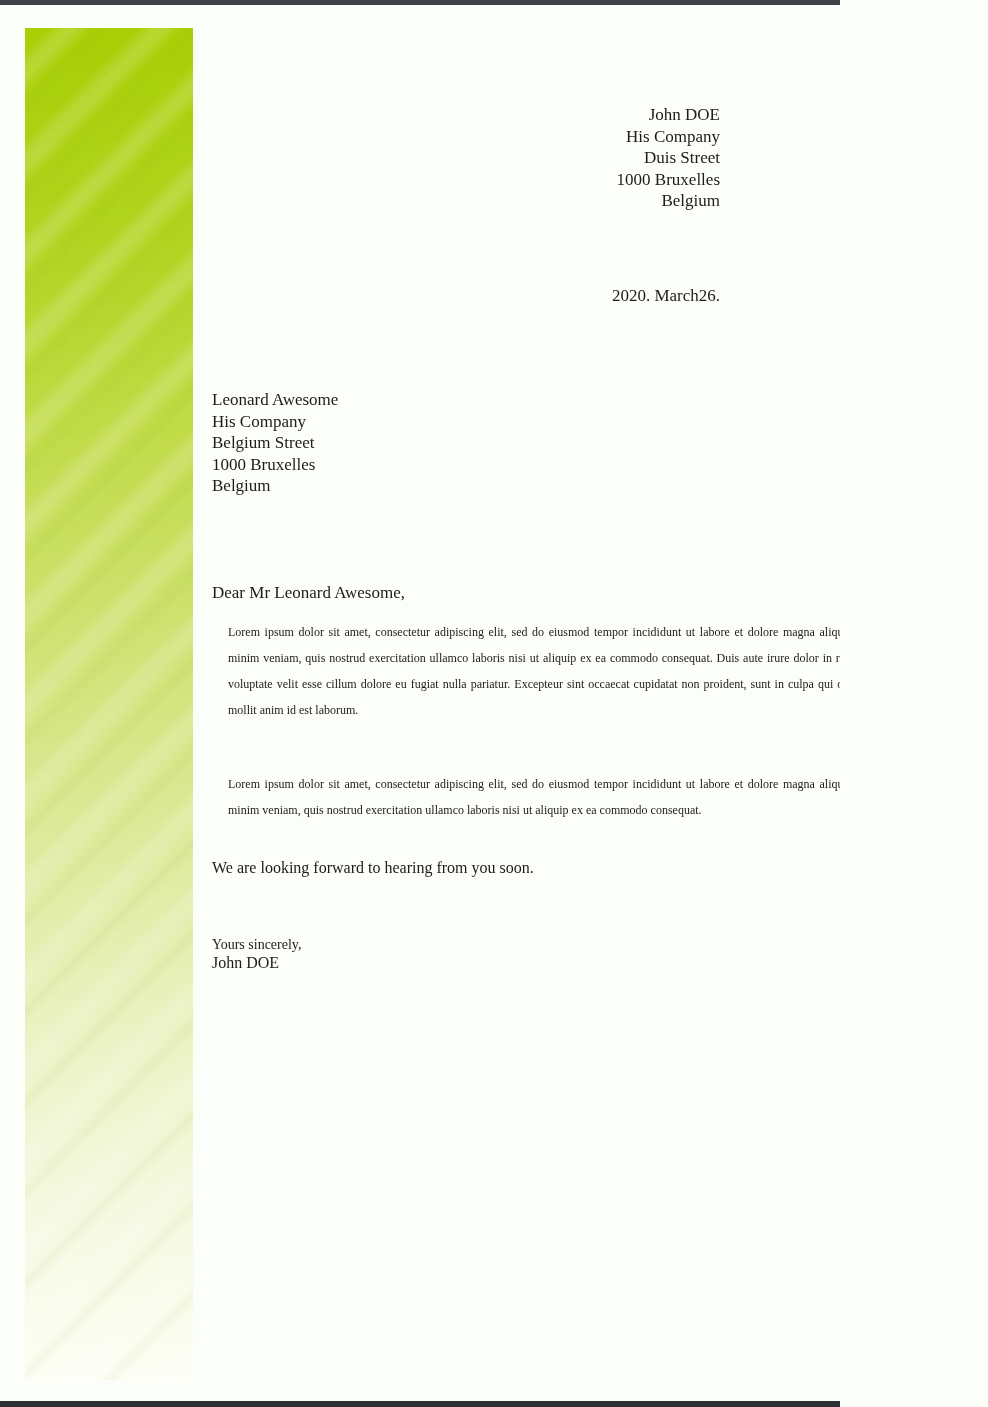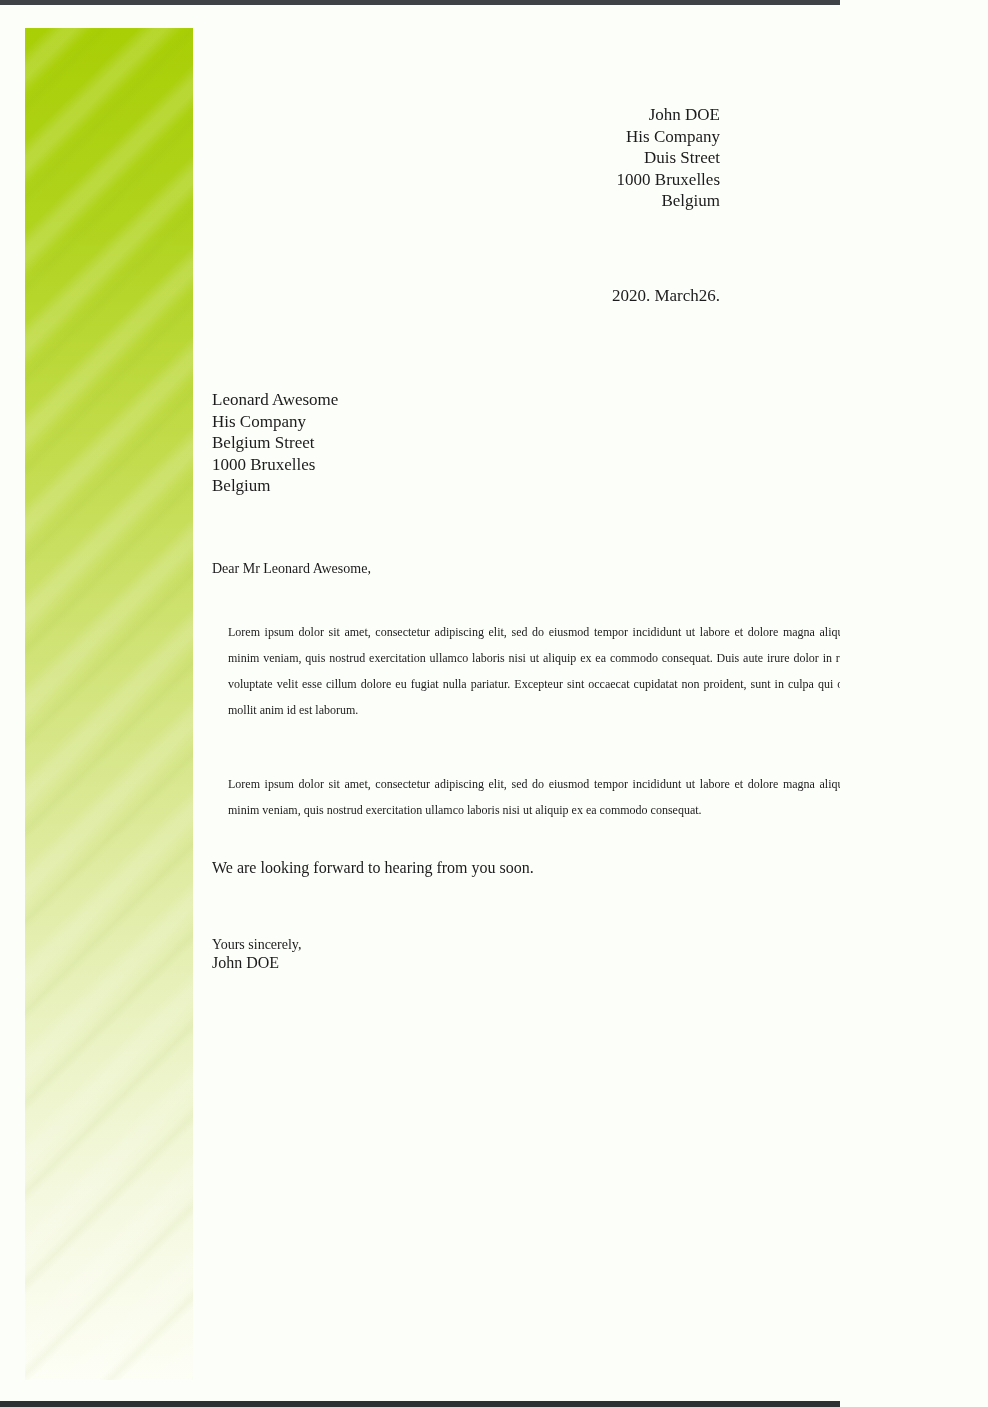--- a/index.html
+++ b/index.html
@@ -74,23 +74,23 @@
     margin-top: 28px;
   }
   .recipient-block {
     top: 357px;
     left: 212px;
     text-align: left;
     margin-top: 32px;
   }
   .salutation {
     position: absolute;
-    top: 556px;
+    top: 580px;
     left: 212px;
-    font-size: 14px;
+    font-size: 17px;
     line-height: 26px;
   }
   .body-par {
     position: absolute;
     left: 212px;
     width: 685px;
     font-size: 12px;
     line-height: 26px;
     text-align: justify;
     margin: 16px;

